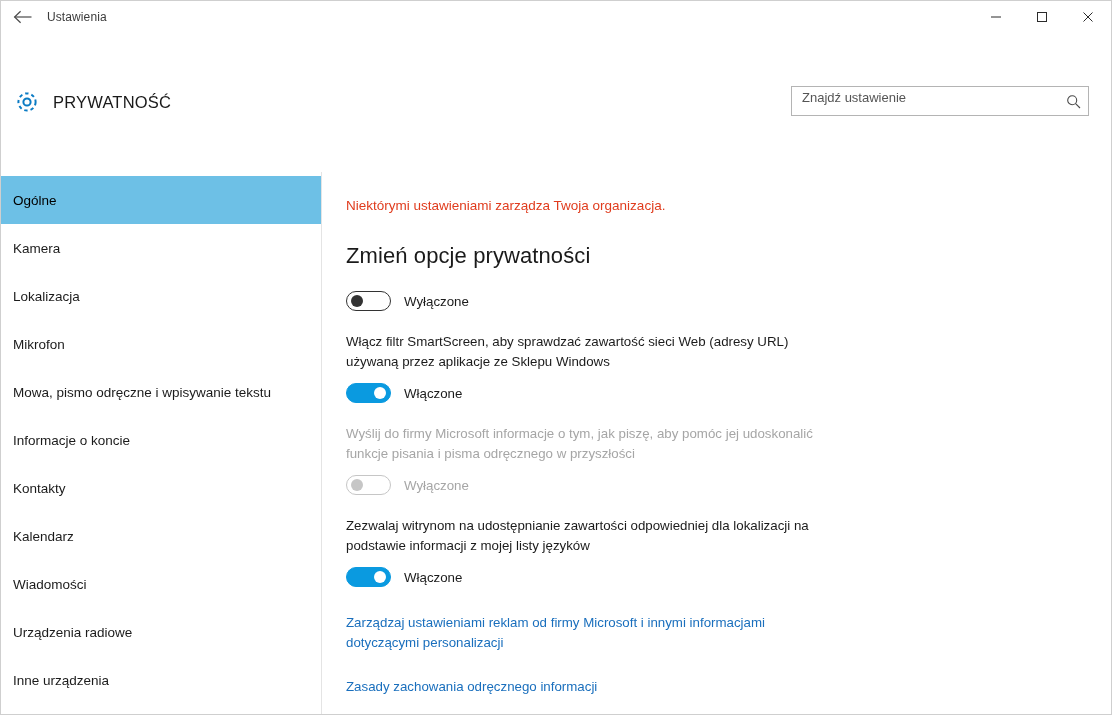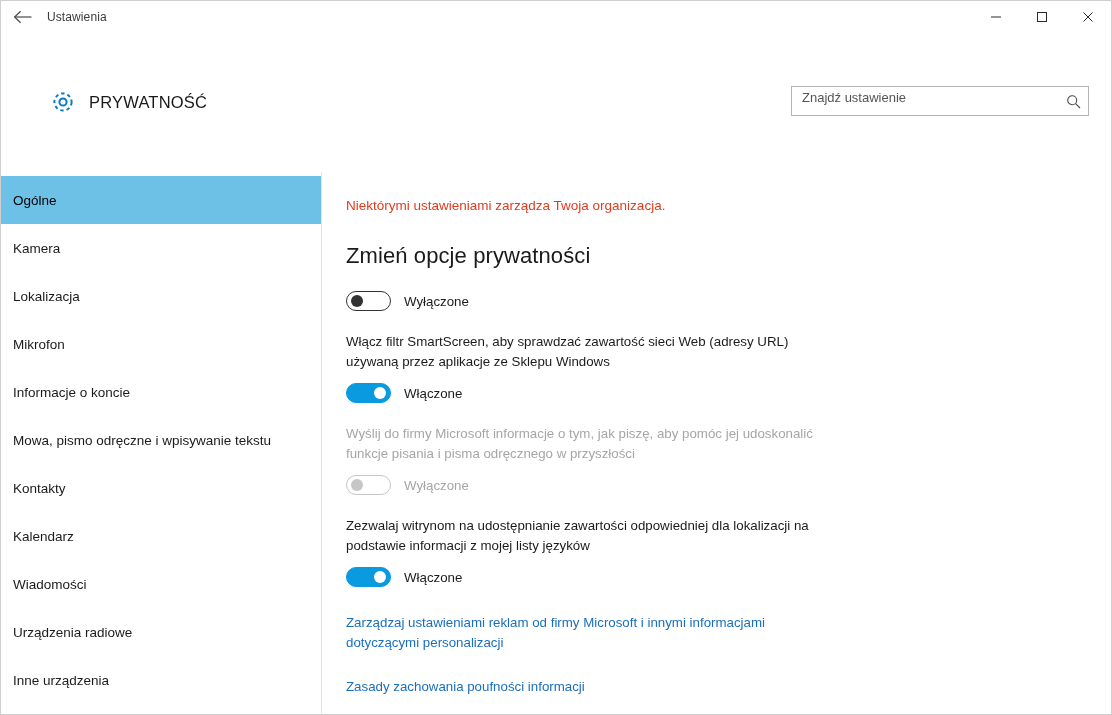--- a/index.html
+++ b/index.html
@@ -68,21 +68,20 @@
   }
 
   
   .header {
     height: 52px;
     min-height: 52px;
     display: flex;
     align-items: center;
     position: relative;
     background: #ffffff;
-    margin-left: 36px;
   }
   .gear-wrap {
     width: 52px;
     display: flex;
     align-items: center;
     justify-content: center;
     color: #0a7bc4;
   }
   .header-title {
     font-size: 16.5px;
@@ -298,24 +297,24 @@
       <div class="nav-item">
           <span>Kamera</span>
         </div>
       <div class="nav-item">
           <span>Lokalizacja</span>
         </div>
       <div class="nav-item">
           <span>Mikrofon</span>
         </div>
       <div class="nav-item">
+          <span>Mowa, pismo odręczne i wpisywanie tekstu</span>
+        </div>
+      <div class="nav-item">
           <span>Informacje o koncie</span>
-        </div>
-      <div class="nav-item">
-          <span>Mowa, pismo odręczne i wpisywanie tekstu</span>
         </div>
       <div class="nav-item">
           <span>Kontakty</span>
         </div>
       <div class="nav-item">
           <span>Kalendarz</span>
         </div>
       <div class="nav-item">
           <span>Wiadomości</span>
         </div>
@@ -373,17 +372,17 @@
               <span class="knob"></span>
             </div>
           <span class="toggle-label">Włączone</span>
         </div>
       </div>
 
       <div class="link-block">
         <a class="link" href="#">Zarządzaj ustawieniami reklam od firmy Microsoft i innymi informacjami dotyczącymi personalizacji</a>
       </div>
       <div class="link-block second">
-        <a class="link" href="#">Zasady zachowania poufności informacji</a>
+        <a class="link" href="#">Zasady zachowania odręcznego informacji</a>
       </div>
     </div>
   </div>
 </div>
 
 </body></html>

